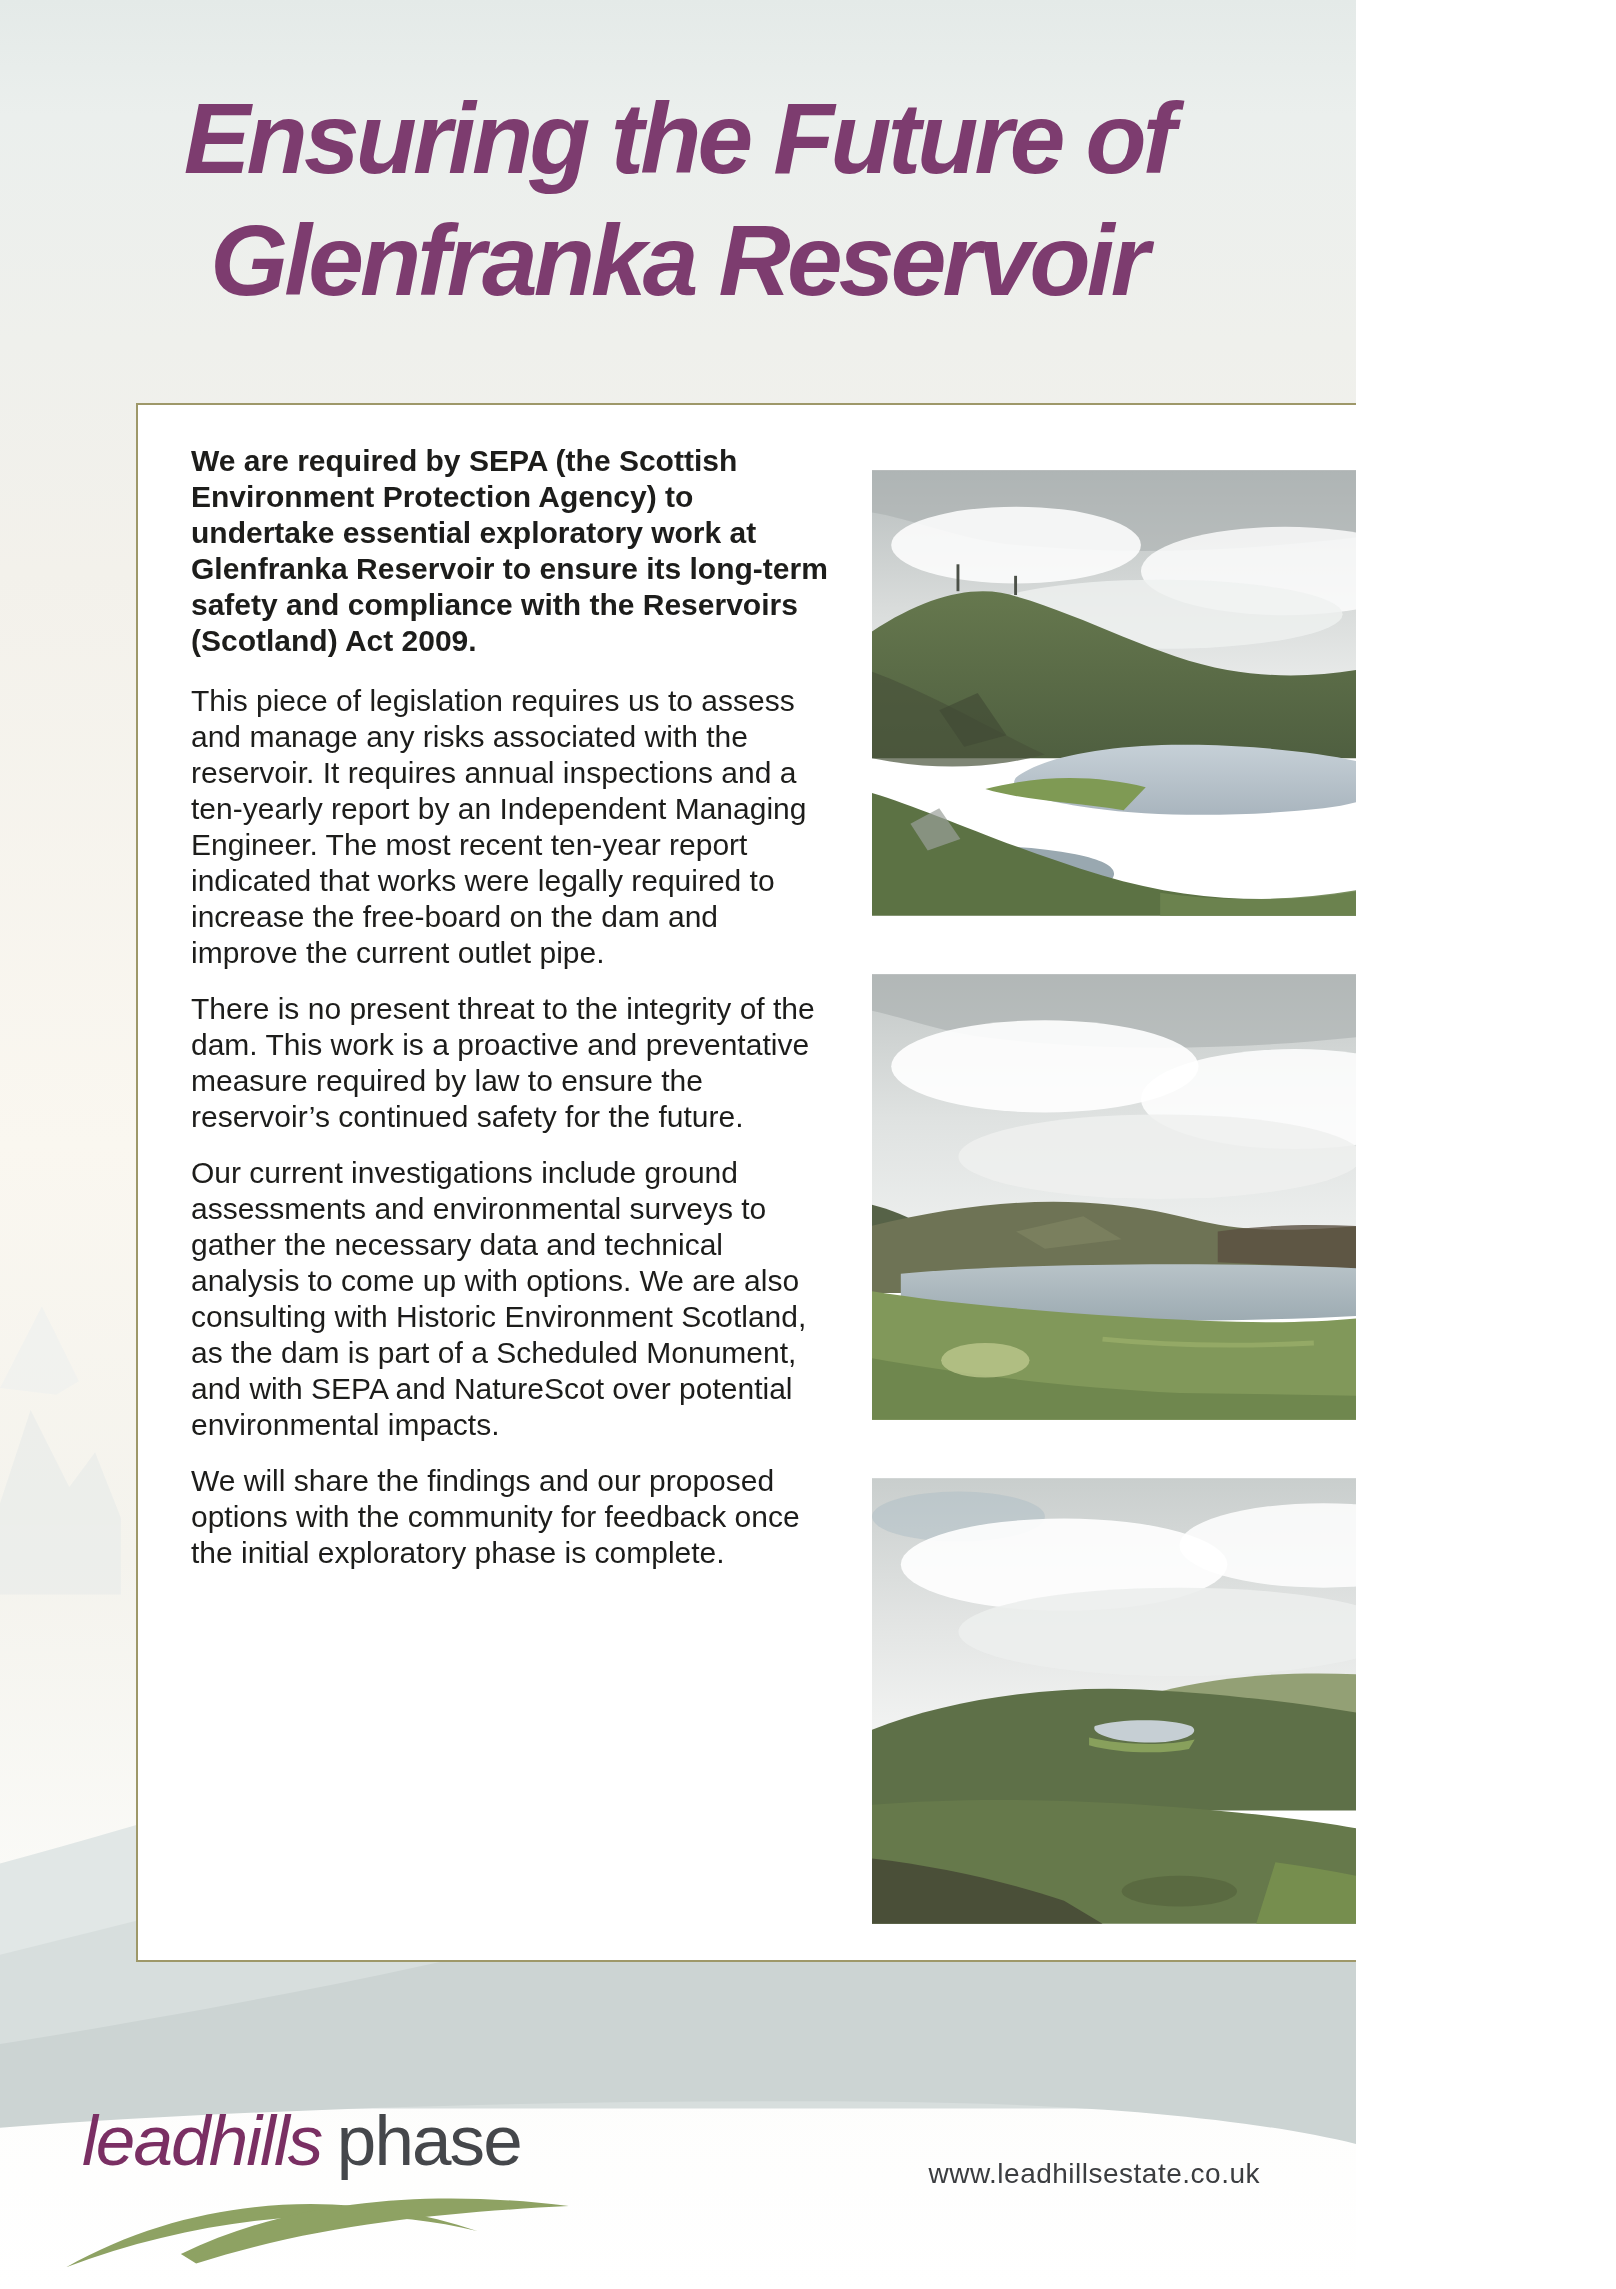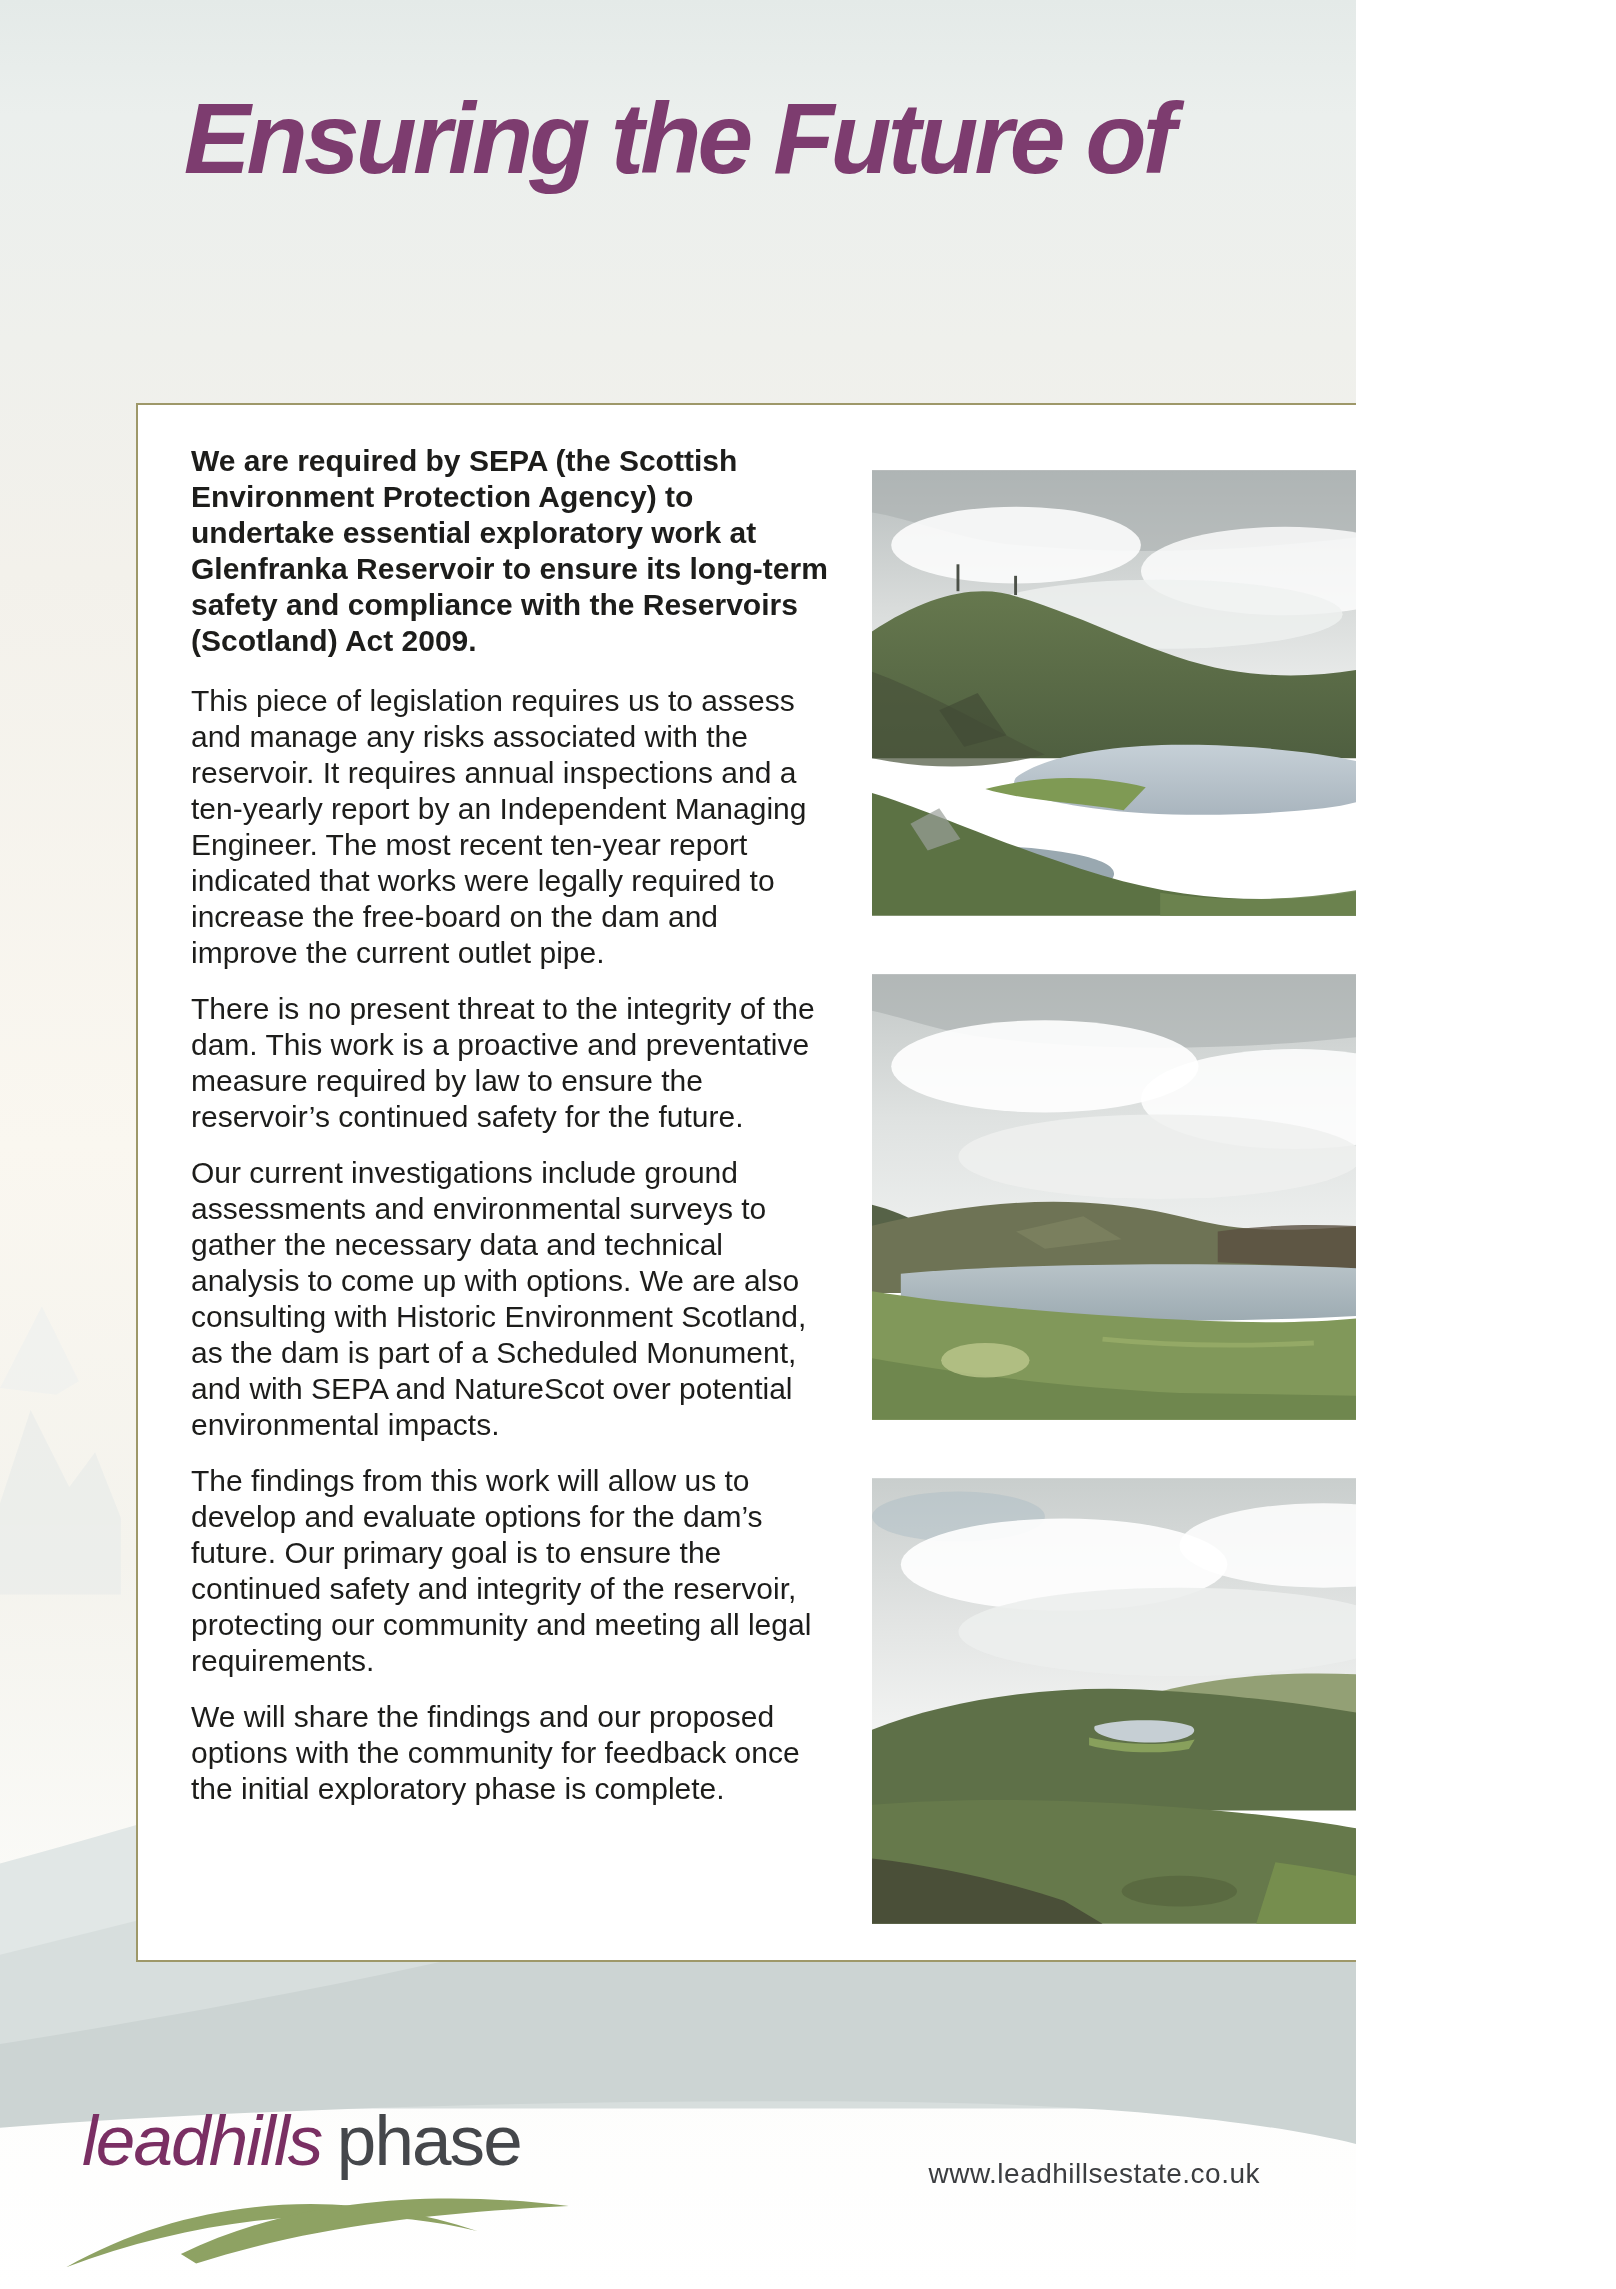--- a/index.html
+++ b/index.html
@@ -54,30 +54,30 @@
       <path d="M0,1445 L52,1360 L98,1438 L70,1452 Z" fill="#edf0ef"></path>
       <path d="M0,1565 L38,1468 L86,1548 L118,1512 L150,1580 L150,1660 L0,1660 Z" fill="#e6eae9"></path>
     </g>
     <path d="M1683,1255 C1610,1345 1520,1420 1400,1490 C1200,1605 950,1690 700,1760 C460,1827 220,1890 0,1940 L0,2160 L1683,2160 Z" fill="#e1e7e6"></path>
     <path d="M1683,1445 C1590,1535 1470,1615 1310,1685 C1080,1785 820,1855 560,1915 C360,1960 170,2000 0,2035 L0,2195 L1683,2195 Z" fill="#d7dedd"></path>
     <path d="M1683,1655 C1560,1755 1400,1835 1200,1895 C960,1965 680,2020 420,2065 C270,2090 120,2112 0,2128 L0,2215 C300,2196 700,2185 1100,2188 C1350,2190 1550,2205 1683,2232 Z" fill="#ccd4d3"></path>
   </svg>
 
   <h1 class="page-title">
     <span>Ensuring the Future of</span>
+    <span>Glenfranka Reservoir</span>
   </h1>
 
   <div class="card">
 
     <div class="text-col">
       <p class="lead">We are required by SEPA (the Scottish Environment Protection Agency) to undertake essential exploratory work at Glenfranka Reservoir to ensure its long-term safety and compliance with the Reservoirs (Scotland) Act 2009.</p>
       <p>This piece of legislation requires us to assess and manage any risks associated with the reservoir. It requires annual inspections and a ten-yearly report by an Independent Managing Engineer. The most recent ten-year report indicated that works were legally required to increase the free-board on the dam and improve the current outlet pipe.</p>
       <p>There is no present threat to the integrity of the dam. This work is a proactive and preventative measure required by law to ensure the reservoir’s continued safety for the future.</p>
       <p>Our current investigations include ground assessments and environmental surveys to gather the necessary data and technical analysis to come up with options.  We are also consulting with Historic Environment Scotland, as the dam is part of a Scheduled Monument, and with SEPA and NatureScot over potential environmental impacts.</p>
-      <p>The findings from this work will allow us to develop and evaluate options for the dam’s future. Our primary goal is to ensure the continued safety and integrity of the reservoir, protecting our community and meeting all legal requirements.</p>
       <p>We will share the findings and our proposed options with the community for feedback once the initial exploratory phase is complete.</p>
     </div>
 
     <div class="photo-col">
 
       <figure>
         <svg viewBox="0 0 582 464">
           <defs>
             <linearGradient id="p1sky" x1="0" y1="0" x2="0" y2="1">
               <stop offset="0" stop-color="#b7bdbd"></stop>

